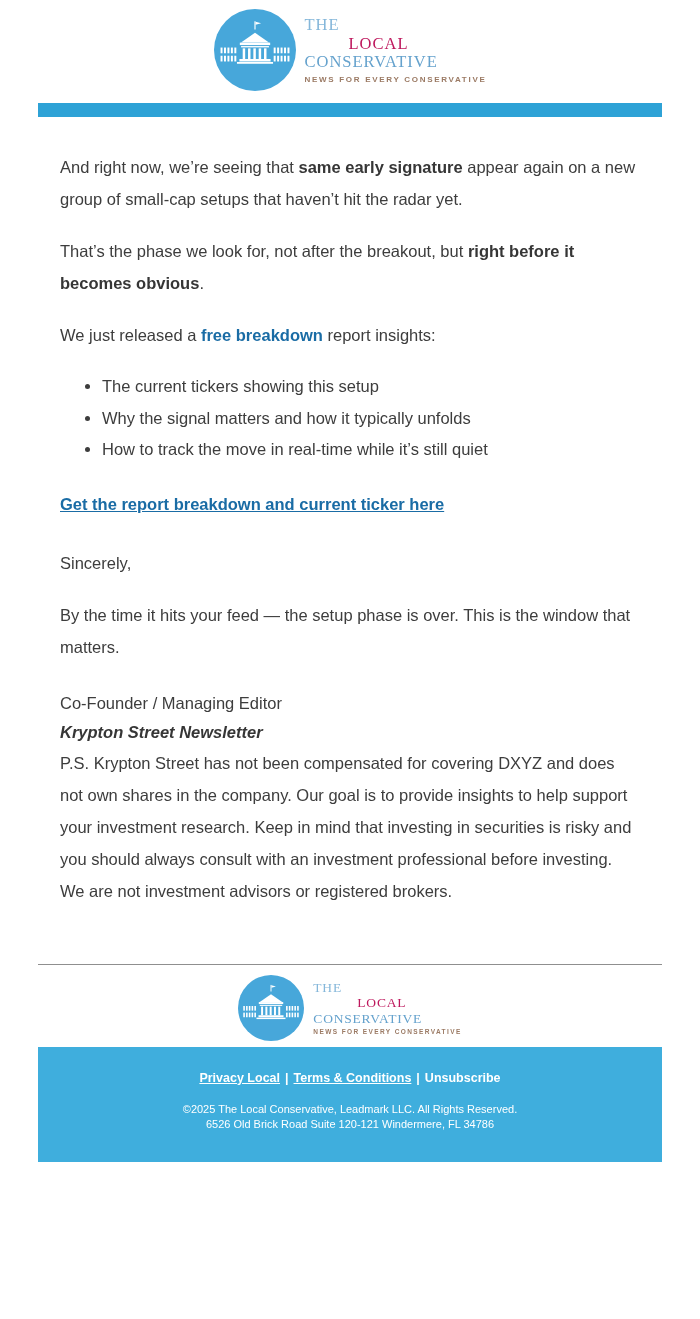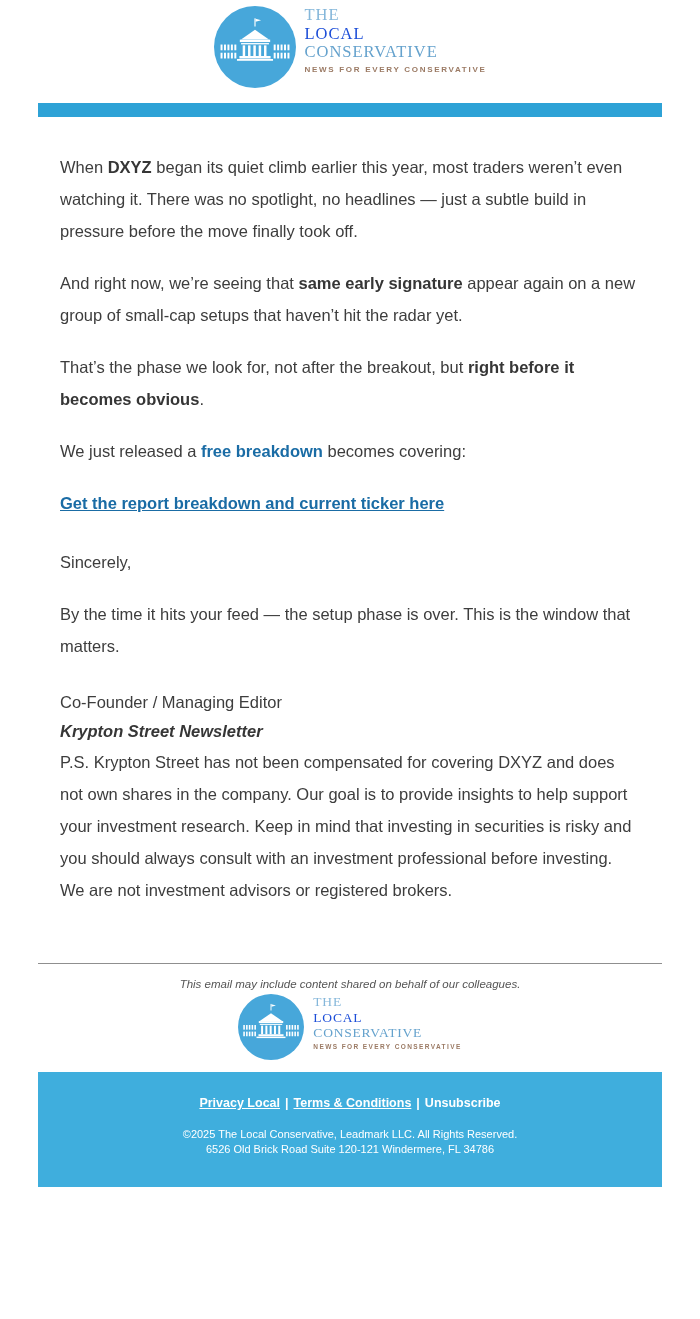--- a/index.html
+++ b/index.html
@@ -11,30 +11,30 @@
   }
   .email { width: 624px; margin: 0 auto; padding-bottom: 51px; }
 
   
   .unsub-row { text-align: right; padding: 12px 20px 0 0; }
   .unsub-row a {
     font-size: 12px; color: #151515; text-decoration: none; cursor: pointer;
   }
 
   
-  .logo { display: flex; justify-content: center; gap: 9px; }
+  .logo { display: flex; justify-content: center; align-items: center; gap: 9px; }
   .logo-top { margin-top: 6px; height: 88px; }
   .logo-bottom { height: 78px; margin-top: 4px; }
   .logo-text { display: flex; flex-direction: column; }
   .logo-line {
     font-family: "Liberation Serif", serif;
     letter-spacing: 1px; line-height: 18.5px; font-size: 16.5px;
   }
   .logo-line.l1 { color: #85b7da; }
-  .logo-line.l2 { color: #1d4ed8; }
+  .logo-line.l2 { color: #be185d; margin-left: 44px; }
   .logo-line.l3 { color: #65a2cd; }
   .logo-tagline {
     font-size: 8px; letter-spacing: 1.7px; color: #9b7a64;
     margin-top: 3px; font-weight: bold;
   }
   .logo-bottom .logo-line { font-size: 13.5px; line-height: 15.5px; letter-spacing: 0.8px; }
   .logo-bottom .logo-tagline { font-size: 6.5px; letter-spacing: 1.4px; margin-top: 2px; }
 
   
   .blue-bar { height: 14px; background: #2ea2d6; margin-top: 9px; }
@@ -130,47 +130,50 @@
       <span class="logo-line l2">LOCAL</span>
       <span class="logo-line l3">CONSERVATIVE</span>
       <span class="logo-tagline">NEWS FOR EVERY CONSERVATIVE</span>
     </div>
   </div>
 
   <div class="blue-bar"></div>
 
   <div class="content">
 
-    <p><span>When </span><b>DXYZ</b><span> began its quiet climb earlier this year, most traders weren’t even watching it. There was no spotlight, no headlines — just a subtle build in pressure before the move finally took off.</span></p>
 
     <p><span>And right now, we’re seeing that </span><b>same early signature</b><span> appear again on a new group of small-cap setups that haven’t hit the radar yet.</span></p>
 
     <p><span>That’s the phase we look for, not after the breakout, but </span><b>right before it becomes obvious</b><span>.</span></p>
 
-    <p><span>We just released a </span><a class="inline-link">free breakdown</a><span> becomes covering:</span></p>
-
+    <p><span>We just released a </span><a class="inline-link">free breakdown</a><span> report insights:</span></p>
+
+    <ul class="points">
+      <li>The current tickers showing this setup</li>
+      <li>Why the signal matters and how it typically unfolds</li>
+      <li>How to track the move in real-time while it’s still quiet</li>
+    </ul>
 
     <p class="cta-row">
       <a class="cta-link">Get the report breakdown and current ticker here</a>
     </p>
 
     <p>Sincerely,</p>
 
     <p>By the time it hits your feed — the setup phase is over. This is the window that matters.</p>
 
     <div class="signature">
       <div class="sig-title">Co-Founder / Managing Editor</div>
       <div class="sig-org">Krypton Street Newsletter</div>
     </div>
 
     <p class="ps-text">P.S. Krypton Street has not been compensated for covering DXYZ and does not own shares in the company. Our goal is to provide insights to help support your investment research. Keep in mind that investing in securities is risky and you should always consult with an investment professional before investing. We are not investment advisors or registered brokers.</p>
   </div>
 
   <hr class="divider">
-  <div class="colleague-note">This email may include content shared on behalf of our colleagues.</div>
 
   <div class="logo logo-bottom">
     <svg width="66" height="66" viewBox="0 0 100 100">
       <circle cx="50" cy="50" r="50" fill="#47a7da"></circle>
       <g fill="#ffffff">
         <rect x="49.3" y="15" width="1.4" height="10"></rect>
         <polygon points="50.7,15.5 57.5,17.4 50.7,19.3"></polygon>
         <polygon points="33,41 67,41 50,29"></polygon>
         <rect x="31.5" y="41" width="37" height="3"></rect>
         <rect x="33" y="45.2" width="34" height="1.6"></rect>

